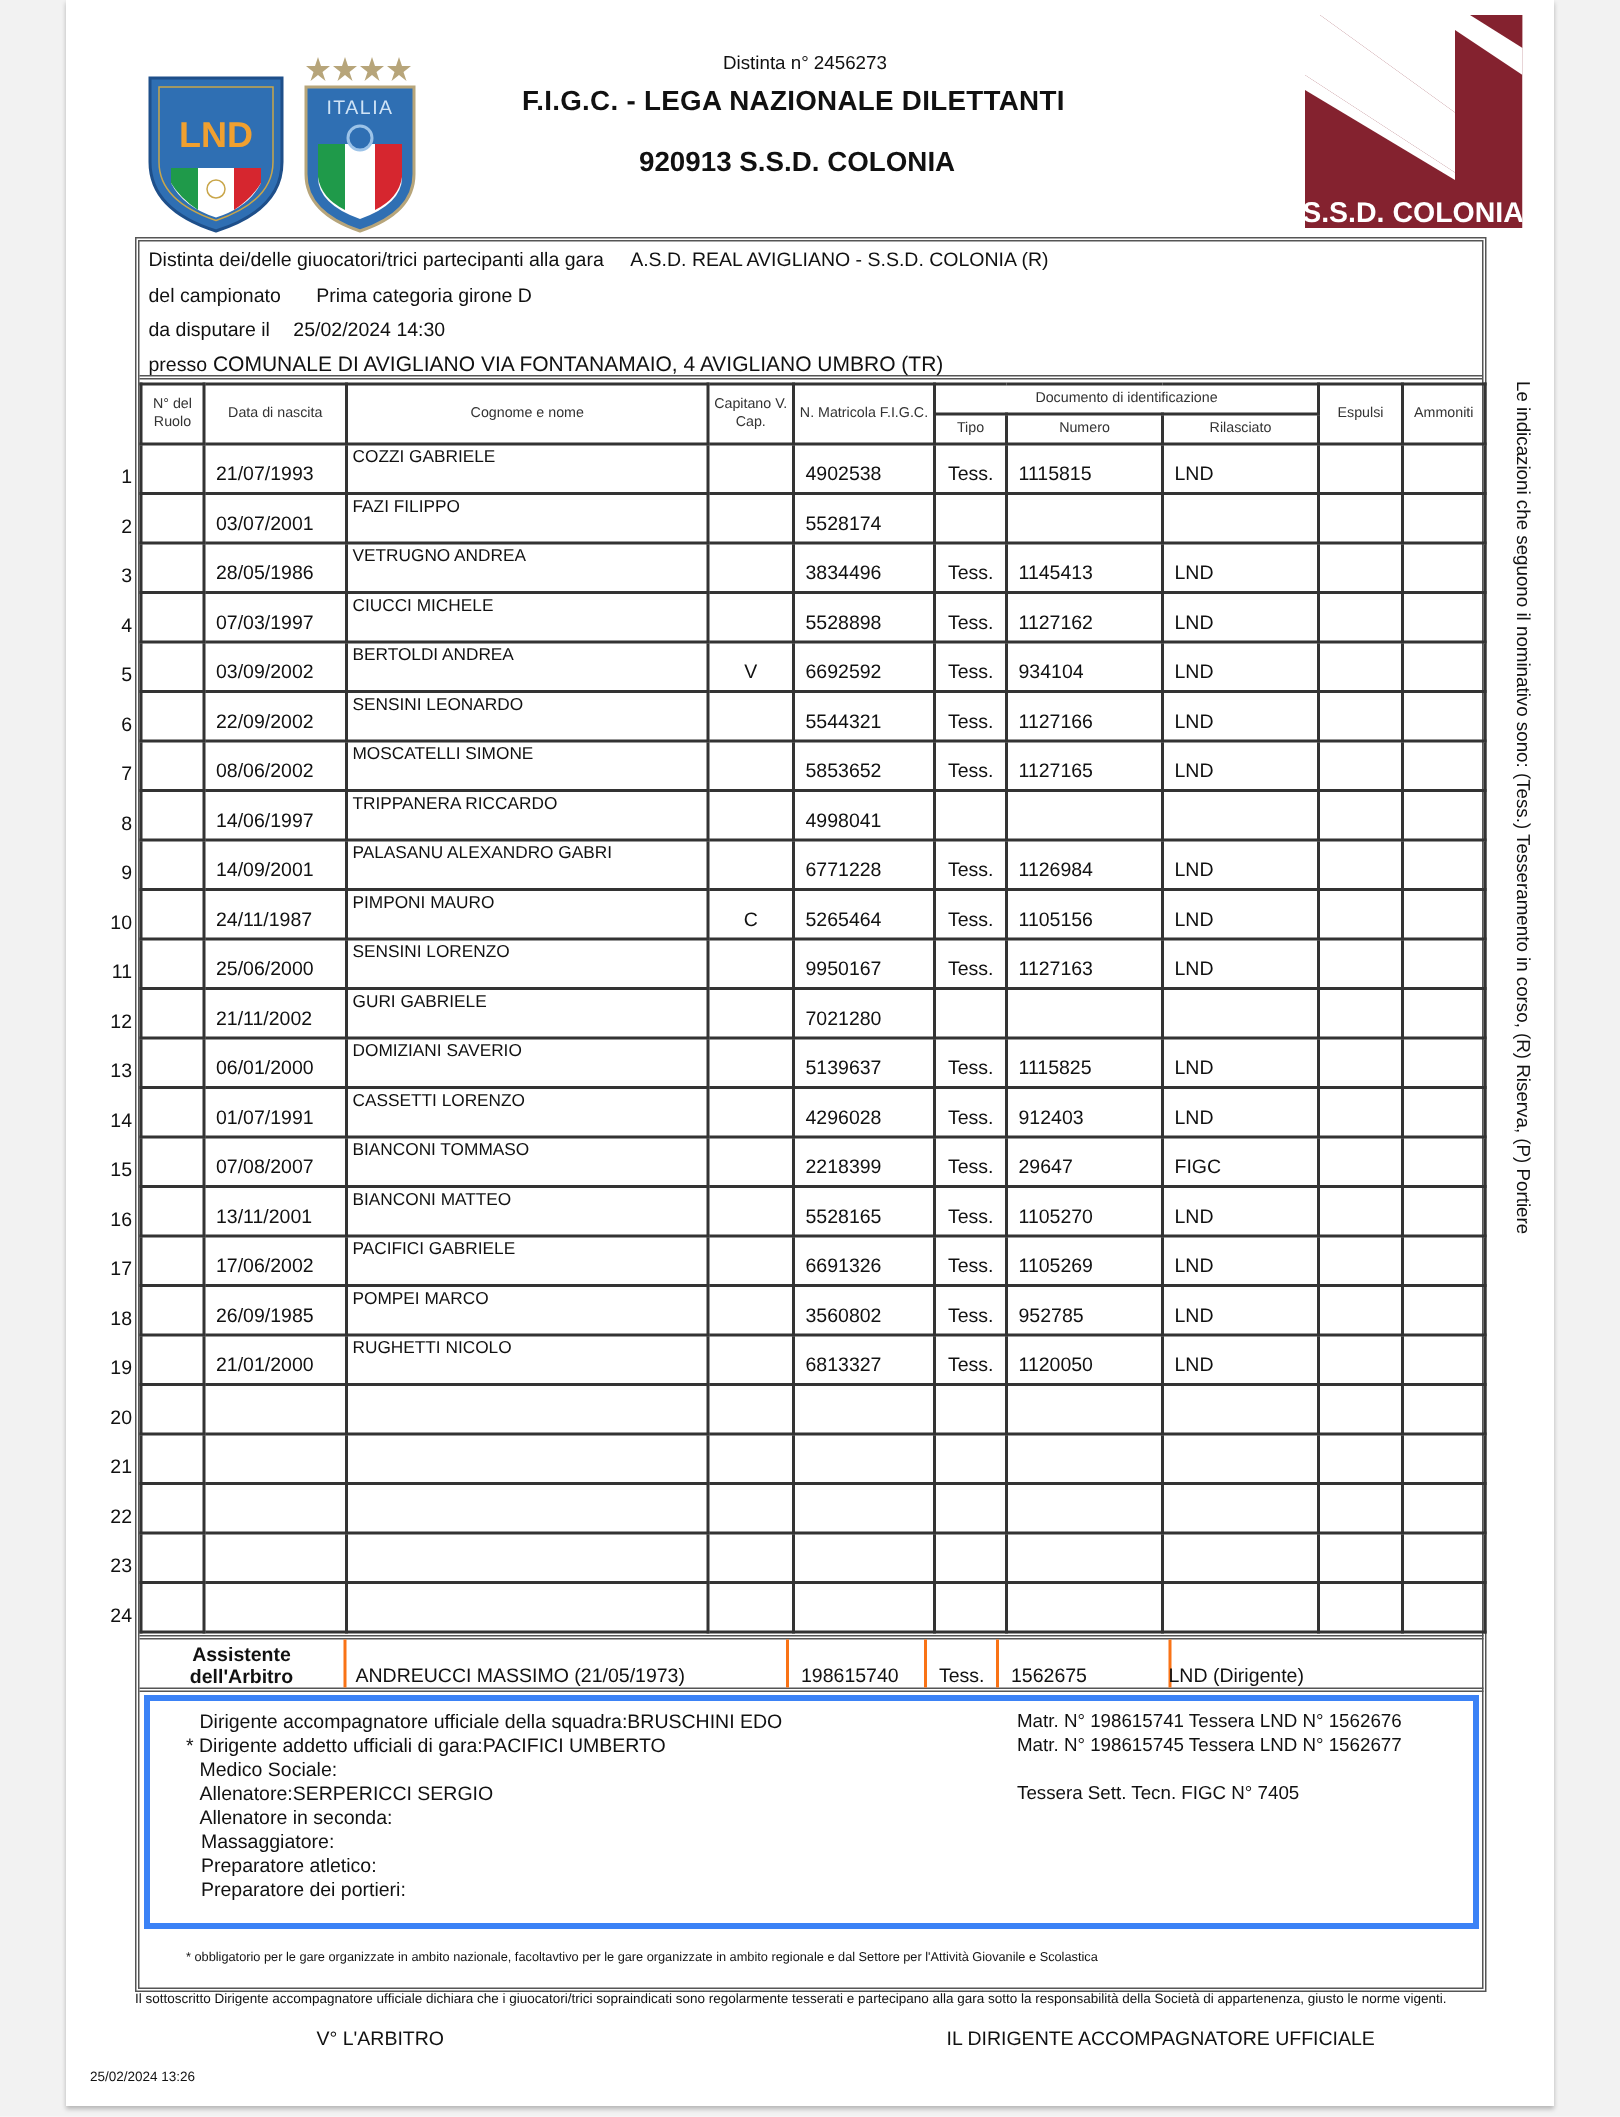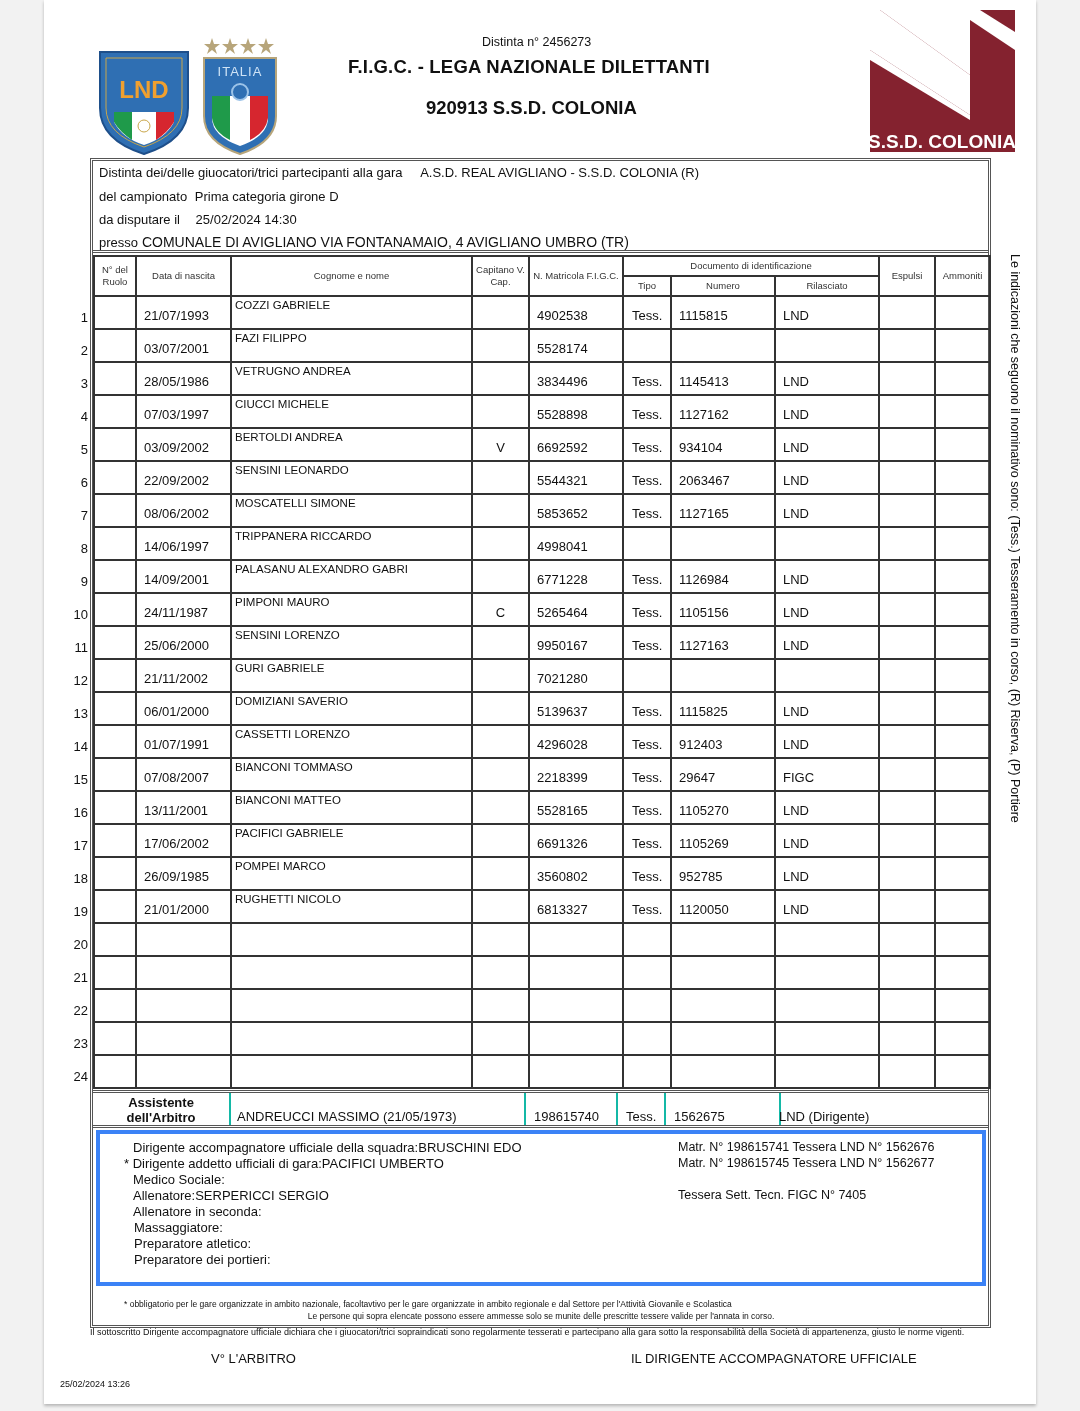--- a/index.html
+++ b/index.html
@@ -33,21 +33,21 @@
   table.roster td { height: 33px; font-size: 13px; vertical-align: bottom; padding: 0 0 5px 7px; white-space: nowrap; overflow: hidden; }
   table.roster td.name { vertical-align: top; padding-top: 2px; font-size: 11.5px; padding-left: 3px; }
   table.roster td.cap { text-align: center; padding-left: 0; }
   table.roster td.tipo { padding-left: 8px; }
 
   .rownums { position: absolute; left: 60px; top: 298px; width: 30px; }
   .rownum { height: 33px; font-size: 13px; text-align: right; padding-right: 2px; line-height: 40px; }
 
   
   .assist { left: 93px; top: 1090px; width: 896px; height: 38px; border-top: 3px double #555; border-bottom: 3px double #555; }
-  .assist .cell { position: absolute; top: 0; height: 32px; border-right: 2px solid #14b8a6; font-size: 13px; }
+  .assist .cell { position: absolute; top: 0; height: 32px; border-right: 2px solid #f97316; font-size: 13px; }
   .assist-label { left: 0; width: 138px; text-align: center; font-weight: bold; line-height: 15px; padding-top: 2px; }
   .assist-name { left: 138px; width: 295px; padding: 16px 0 0 6px; }
   .assist-matr { left: 433px; width: 92px; padding: 16px 0 0 8px; }
   .assist-tipo { left: 525px; width: 48px; padding: 16px 0 0 8px; }
   .assist-num { left: 573px; width: 115px; padding: 16px 0 0 8px; }
   .assist-ril { left: 678px; width: 218px; padding: 16px 0 0 8px; border-right: none !important; }
 
   
   .staff { left: 96px; top: 1130px; width: 890px; height: 156px; border: 4px solid #3b82f6; }
   .staff-line { position: absolute; font-size: 13px; white-space: nowrap; }
@@ -115,21 +115,21 @@
 
 <div class="abs frame"></div>
 
 <div class="abs info-block">
   <div class="info-line" style="top:4px;">
     <span class="lbl">Distinta dei/delle giuocatori/trici partecipanti alla gara</span>
     <span class="val" style="margin-left:14px;">A.S.D. REAL AVIGLIANO - S.S.D. COLONIA (R)</span>
   </div>
   <div class="info-line" style="top:28px;">
     <span class="lbl">del campionato</span>
-    <span class="val" style="margin-left:4px;">Prima categoria girone D</span>
+    <span class="val" style="margin-left:20px;">Prima categoria girone D</span>
   </div>
   <div class="info-line" style="top:51px;">
     <span class="lbl">da disputare il</span>
     <span class="val" style="margin-left:12px;">25/02/2024 14:30</span>
   </div>
   <div class="info-line info-presso" style="top:73px;">
     <span class="lbl" style="font-size:13px;">presso</span>
     <span class="val">COMUNALE DI AVIGLIANO VIA FONTANAMAIO, 4 AVIGLIANO UMBRO (TR)</span>
   </div>
 </div>
@@ -252,21 +252,21 @@
         <td></td>
         <td></td>
       </tr>
       <tr>
         <td></td>
         <td>22/09/2002</td>
         <td class="name">SENSINI LEONARDO</td>
         <td class="cap"></td>
         <td>5544321</td>
         <td class="tipo">Tess.</td>
-        <td>2063467</td>
+        <td>1127166</td>
         <td>LND</td>
         <td></td>
         <td></td>
       </tr>
       <tr>
         <td></td>
         <td>08/06/2002</td>
         <td class="name">MOSCATELLI SIMONE</td>
         <td class="cap"></td>
         <td>5853652</td>
@@ -503,21 +503,20 @@
   <div class="staff-line" style="left:33px;top:70px;">Allenatore in seconda:</div>
   <div class="staff-line" style="left:34px;top:86px;">Massaggiatore:</div>
   <div class="staff-line" style="left:34px;top:102px;">Preparatore atletico:</div>
   <div class="staff-line" style="left:34px;top:118px;">Preparatore dei portieri:</div>
 
   <div class="staff-right" style="top:6px;">Matr. N° 198615741 Tessera LND N° 1562676</div>
   <div class="staff-right" style="top:22px;">Matr. N° 198615745 Tessera LND N° 1562677</div>
   <div class="staff-right" style="top:54px;">Tessera Sett. Tecn. FIGC N° 7405</div>
 
   <div class="fine1">* obbligatorio per le gare organizzate in ambito nazionale, facoltavtivo per le gare organizzate in ambito regionale e dal Settore per l'Attività Giovanile e Scolastica</div>
-  <div class="fine2">Le persone qui sopra elencate possono essere ammesse solo se munite delle prescritte tessere valide per l'annata in corso.</div>
 </div>
 
 <div class="abs declaration">Il sottoscritto Dirigente accompagnatore ufficiale dichiara che i giuocatori/trici sopraindicati sono regolarmente tesserati e partecipano alla gara sotto la responsabilità della Società di appartenenza, giusto le norme vigenti.</div>
 <div class="abs sign-arbitro">V° L'ARBITRO</div>
 <div class="abs sign-dirigente">IL DIRIGENTE ACCOMPAGNATORE UFFICIALE</div>
 <div class="abs printed-at">25/02/2024 13:26</div>
 
 <div class="abs vertical-note">
   <span>Le indicazioni che seguono il nominativo sono: (Tess.) Tesseramento in corso, (R) Riserva, (P) Portiere</span>
 </div>

